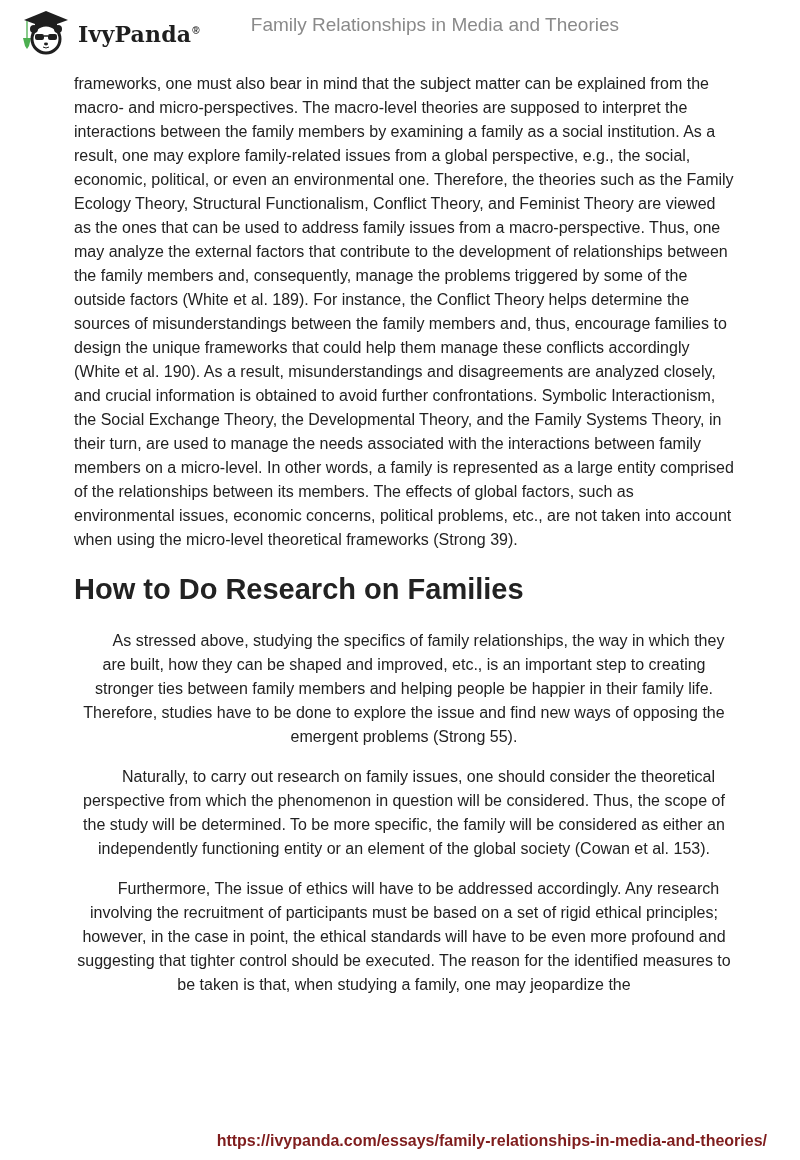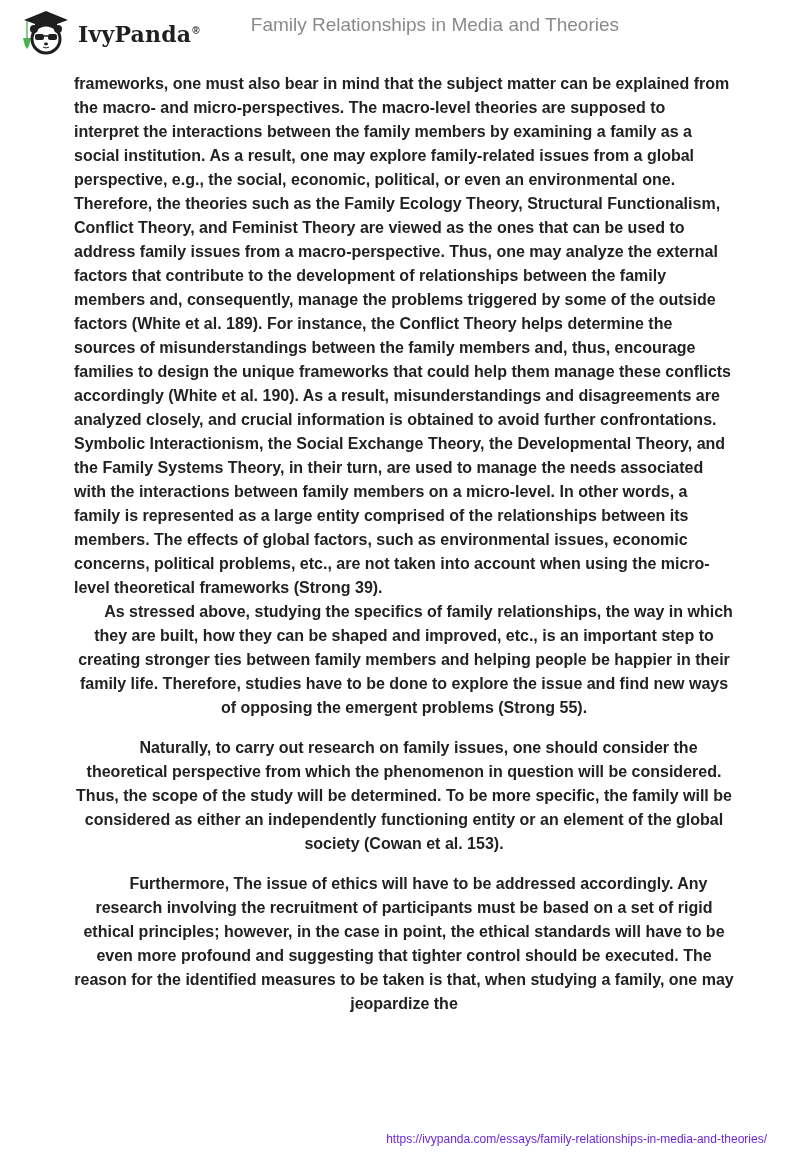--- a/index.html
+++ b/index.html
@@ -63,42 +63,42 @@
     position: absolute;
     left: 74px;
     top: 72px;
     width: 660px;
   }
   .content p {
     margin: 0;
     font-size: 16px;
     line-height: 24px;
     color: #222222;
-    font-weight: bold;
   }
   .content p.indent {
     text-indent: 29px;
     text-align: center;
   }
   .para-gap {
     margin-top: 16px !important;
   }
   .content h2 {
     margin: 19px 0 22px 0;
     font-size: 29px;
     line-height: 36px;
     font-weight: bold;
     color: #222222;
   }
   .footer-url {
     position: absolute;
     right: 33px;
     top: 1132px;
-    font-size: 12px;
-    color: #6d28d9;
+    font-size: 16px;
+    color: #7f1d1d;
+    font-weight: bold;
   }
 </style>
 </head>
 <body>
 
 <div class="header">
   <a class="logo">
     <svg class="logo-icon" viewBox="0 0 56 48">
 
       <polygon points="6,12 28,3 50,12 28,20" fill="#1f1f1f"></polygon>
@@ -119,18 +119,19 @@
       <ellipse cx="28" cy="36" rx="2" ry="1.4" fill="#1f1f1f"></ellipse>
       <path d="M25,39 Q28,41 31,39" stroke="#1f1f1f" stroke-width="1" fill="none"></path>
     </svg>
     <span class="logo-text"><span>IvyPanda</span><span class="logo-reg">®</span></span>
   </a>
   <div class="doc-title">Family Relationships in Media and Theories</div>
 </div>
 
 <div class="content">
   <p>frameworks, one must also bear in mind that the subject matter can be explained from the macro- and micro-perspectives. The macro-level theories are supposed to interpret the interactions between the family members by examining a family as a social institution. As a result, one may explore family-related issues from a global perspective, e.g., the social, economic, political, or even an environmental one. Therefore, the theories such as the Family Ecology Theory, Structural Functionalism, Conflict Theory, and Feminist Theory are viewed as the ones that can be used to address family issues from a macro-perspective. Thus, one may analyze the external factors that contribute to the development of relationships between the family members and, consequently, manage the problems triggered by some of the outside factors (White et al. 189). For instance, the Conflict Theory helps determine the sources of misunderstandings between the family members and, thus, encourage families to design the unique frameworks that could help them manage these conflicts accordingly (White et al. 190). As a result, misunderstandings and disagreements are analyzed closely, and crucial information is obtained to avoid further confrontations. Symbolic Interactionism, the Social Exchange Theory, the Developmental Theory, and the Family Systems Theory, in their turn, are used to manage the needs associated with the interactions between family members on a micro-level. In other words, a family is represented as a large entity comprised of the relationships between its members. The effects of global factors, such as environmental issues, economic concerns, political problems, etc., are not taken into account when using the micro-level theoretical frameworks (Strong 39).</p>
+  <h2>How to Do Research on Families</h2>
   <p class="indent">As stressed above, studying the specifics of family relationships, the way in which they are built, how they can be shaped and improved, etc., is an important step to creating stronger ties between family members and helping people be happier in their family life. Therefore, studies have to be done to explore the issue and find new ways of opposing the emergent problems (Strong 55).</p>
   <p class="indent para-gap">Naturally, to carry out research on family issues, one should consider the theoretical perspective from which the phenomenon in question will be considered. Thus, the scope of the study will be determined. To be more specific, the family will be considered as either an independently functioning entity or an element of the global society (Cowan et al. 153).</p>
   <p class="indent para-gap">Furthermore, The issue of ethics will have to be addressed accordingly. Any research involving the recruitment of participants must be based on a set of rigid ethical principles; however, in the case in point, the ethical standards will have to be even more profound and suggesting that tighter control should be executed. The reason for the identified measures to be taken is that, when studying a family, one may jeopardize the</p>
 </div>
 
 <a class="footer-url">https://ivypanda.com/essays/family-relationships-in-media-and-theories/</a>
 
 </body></html>

